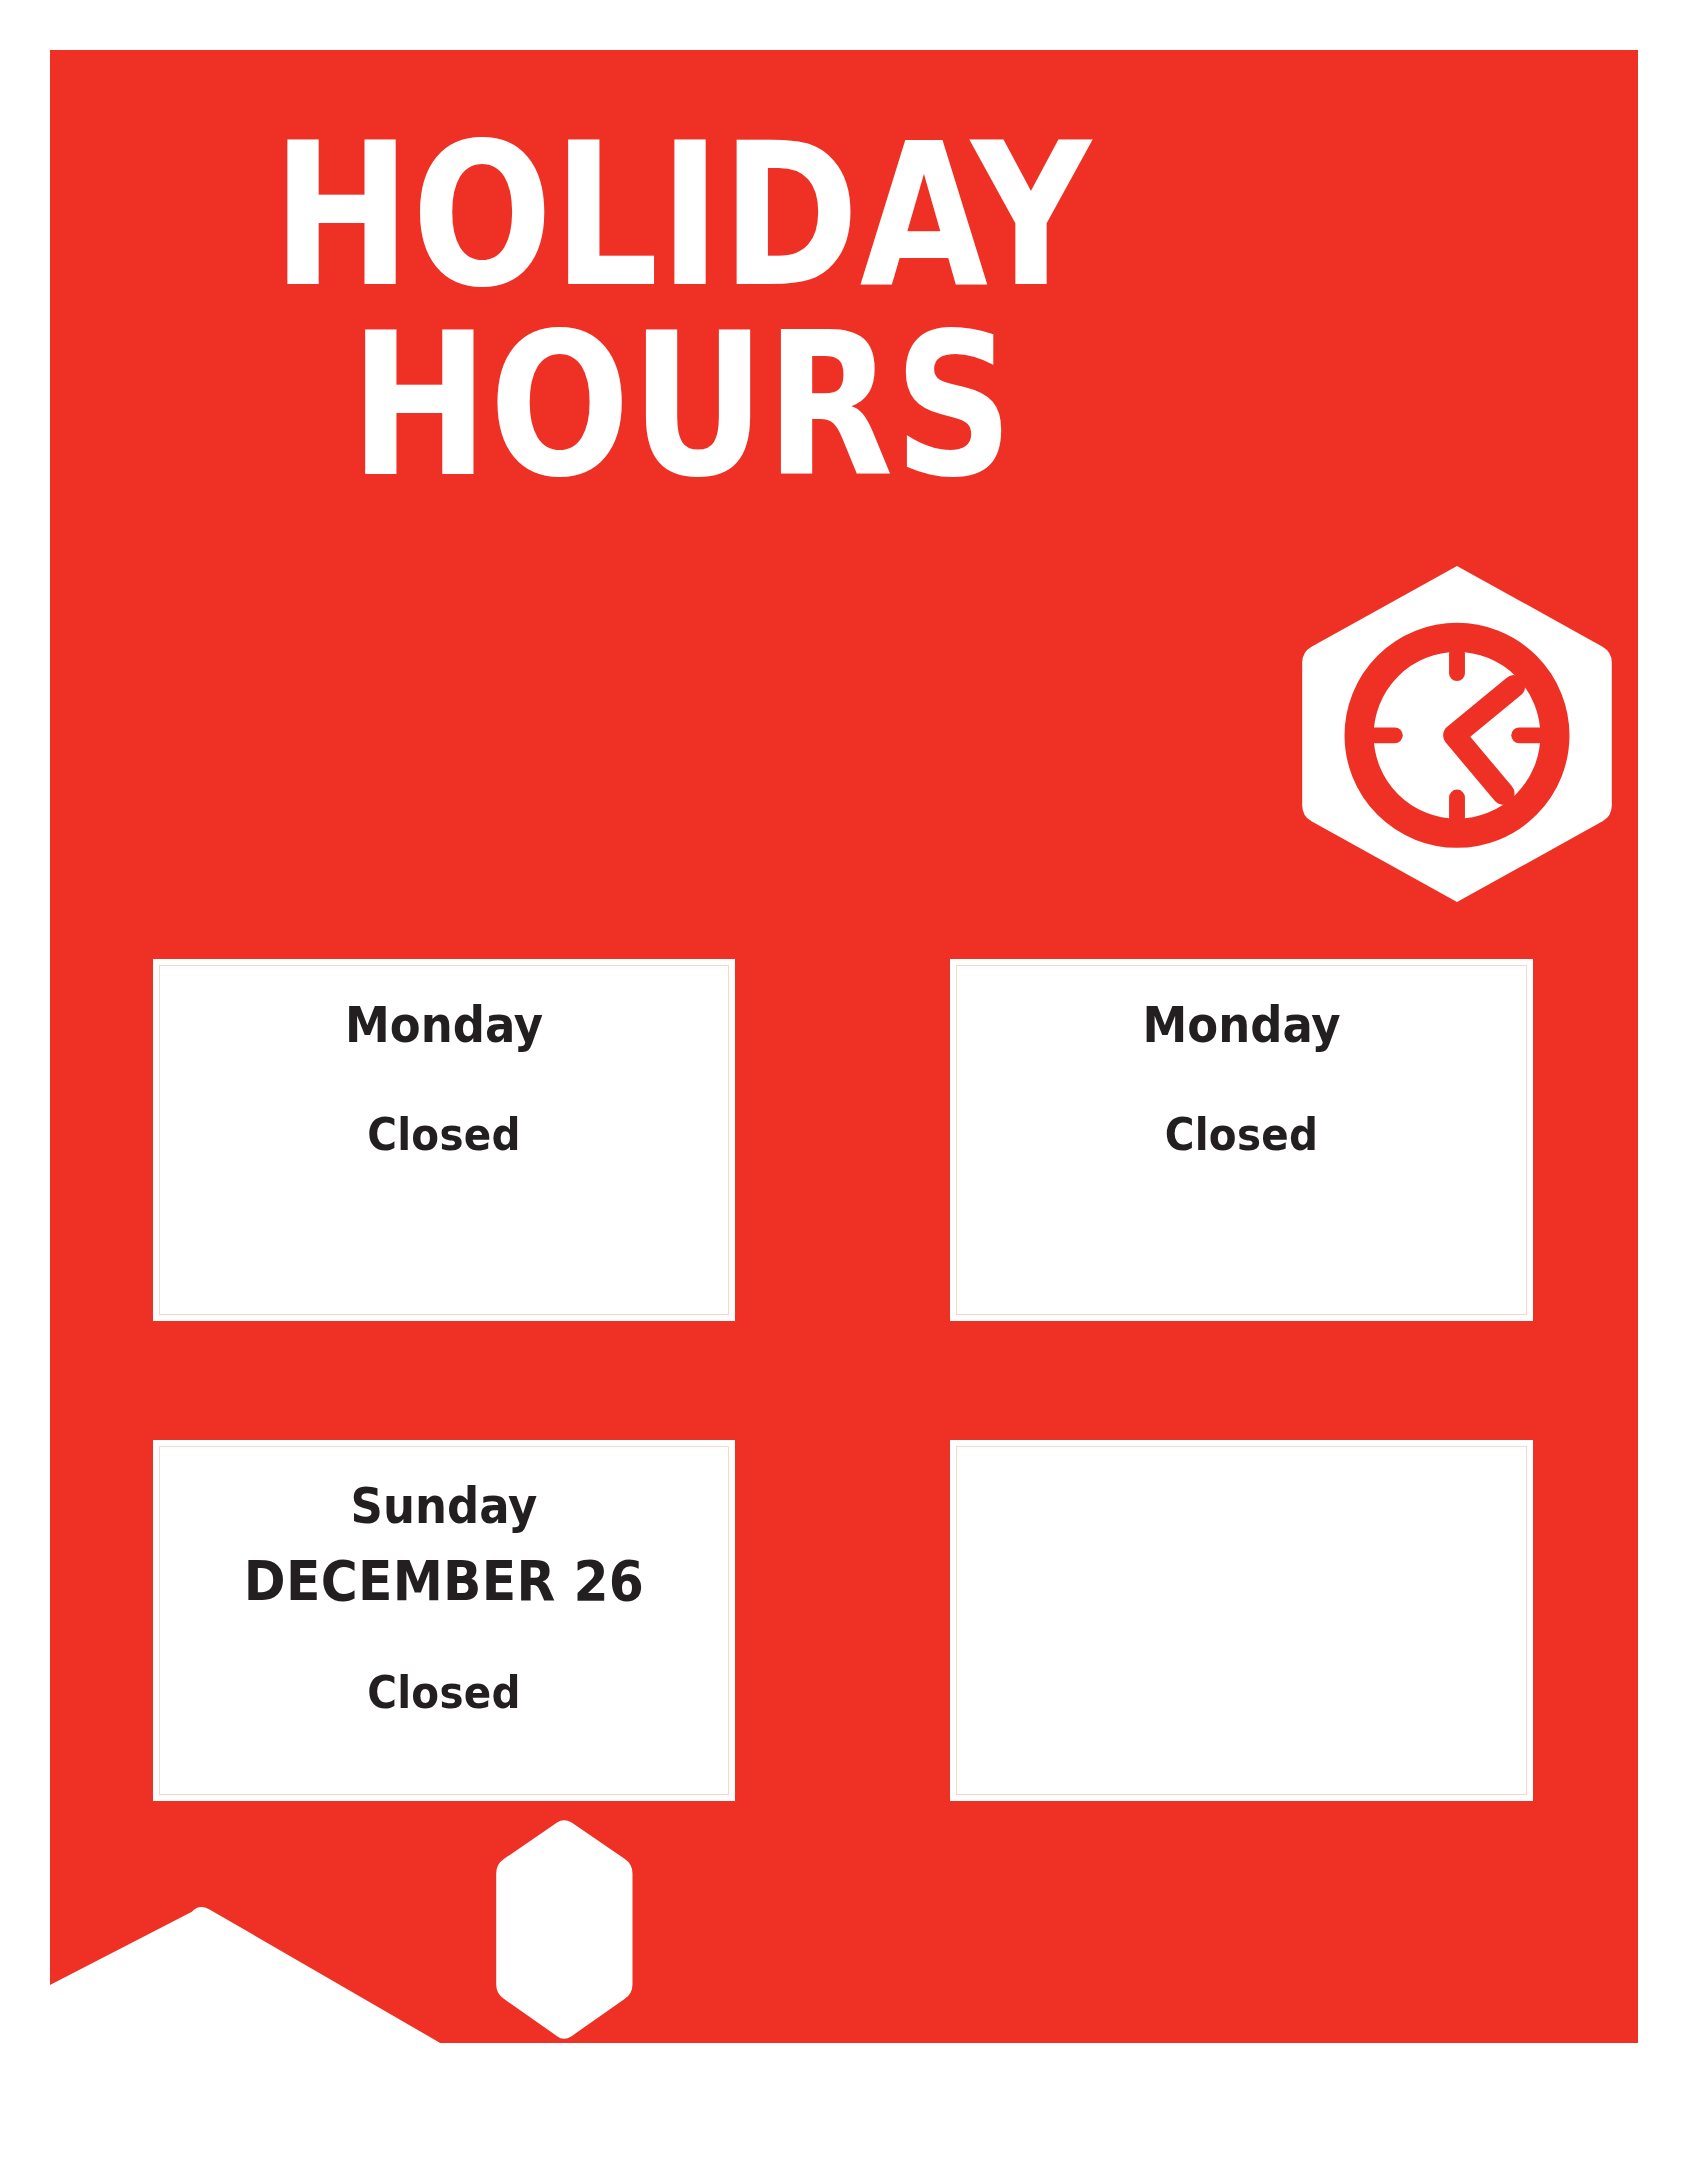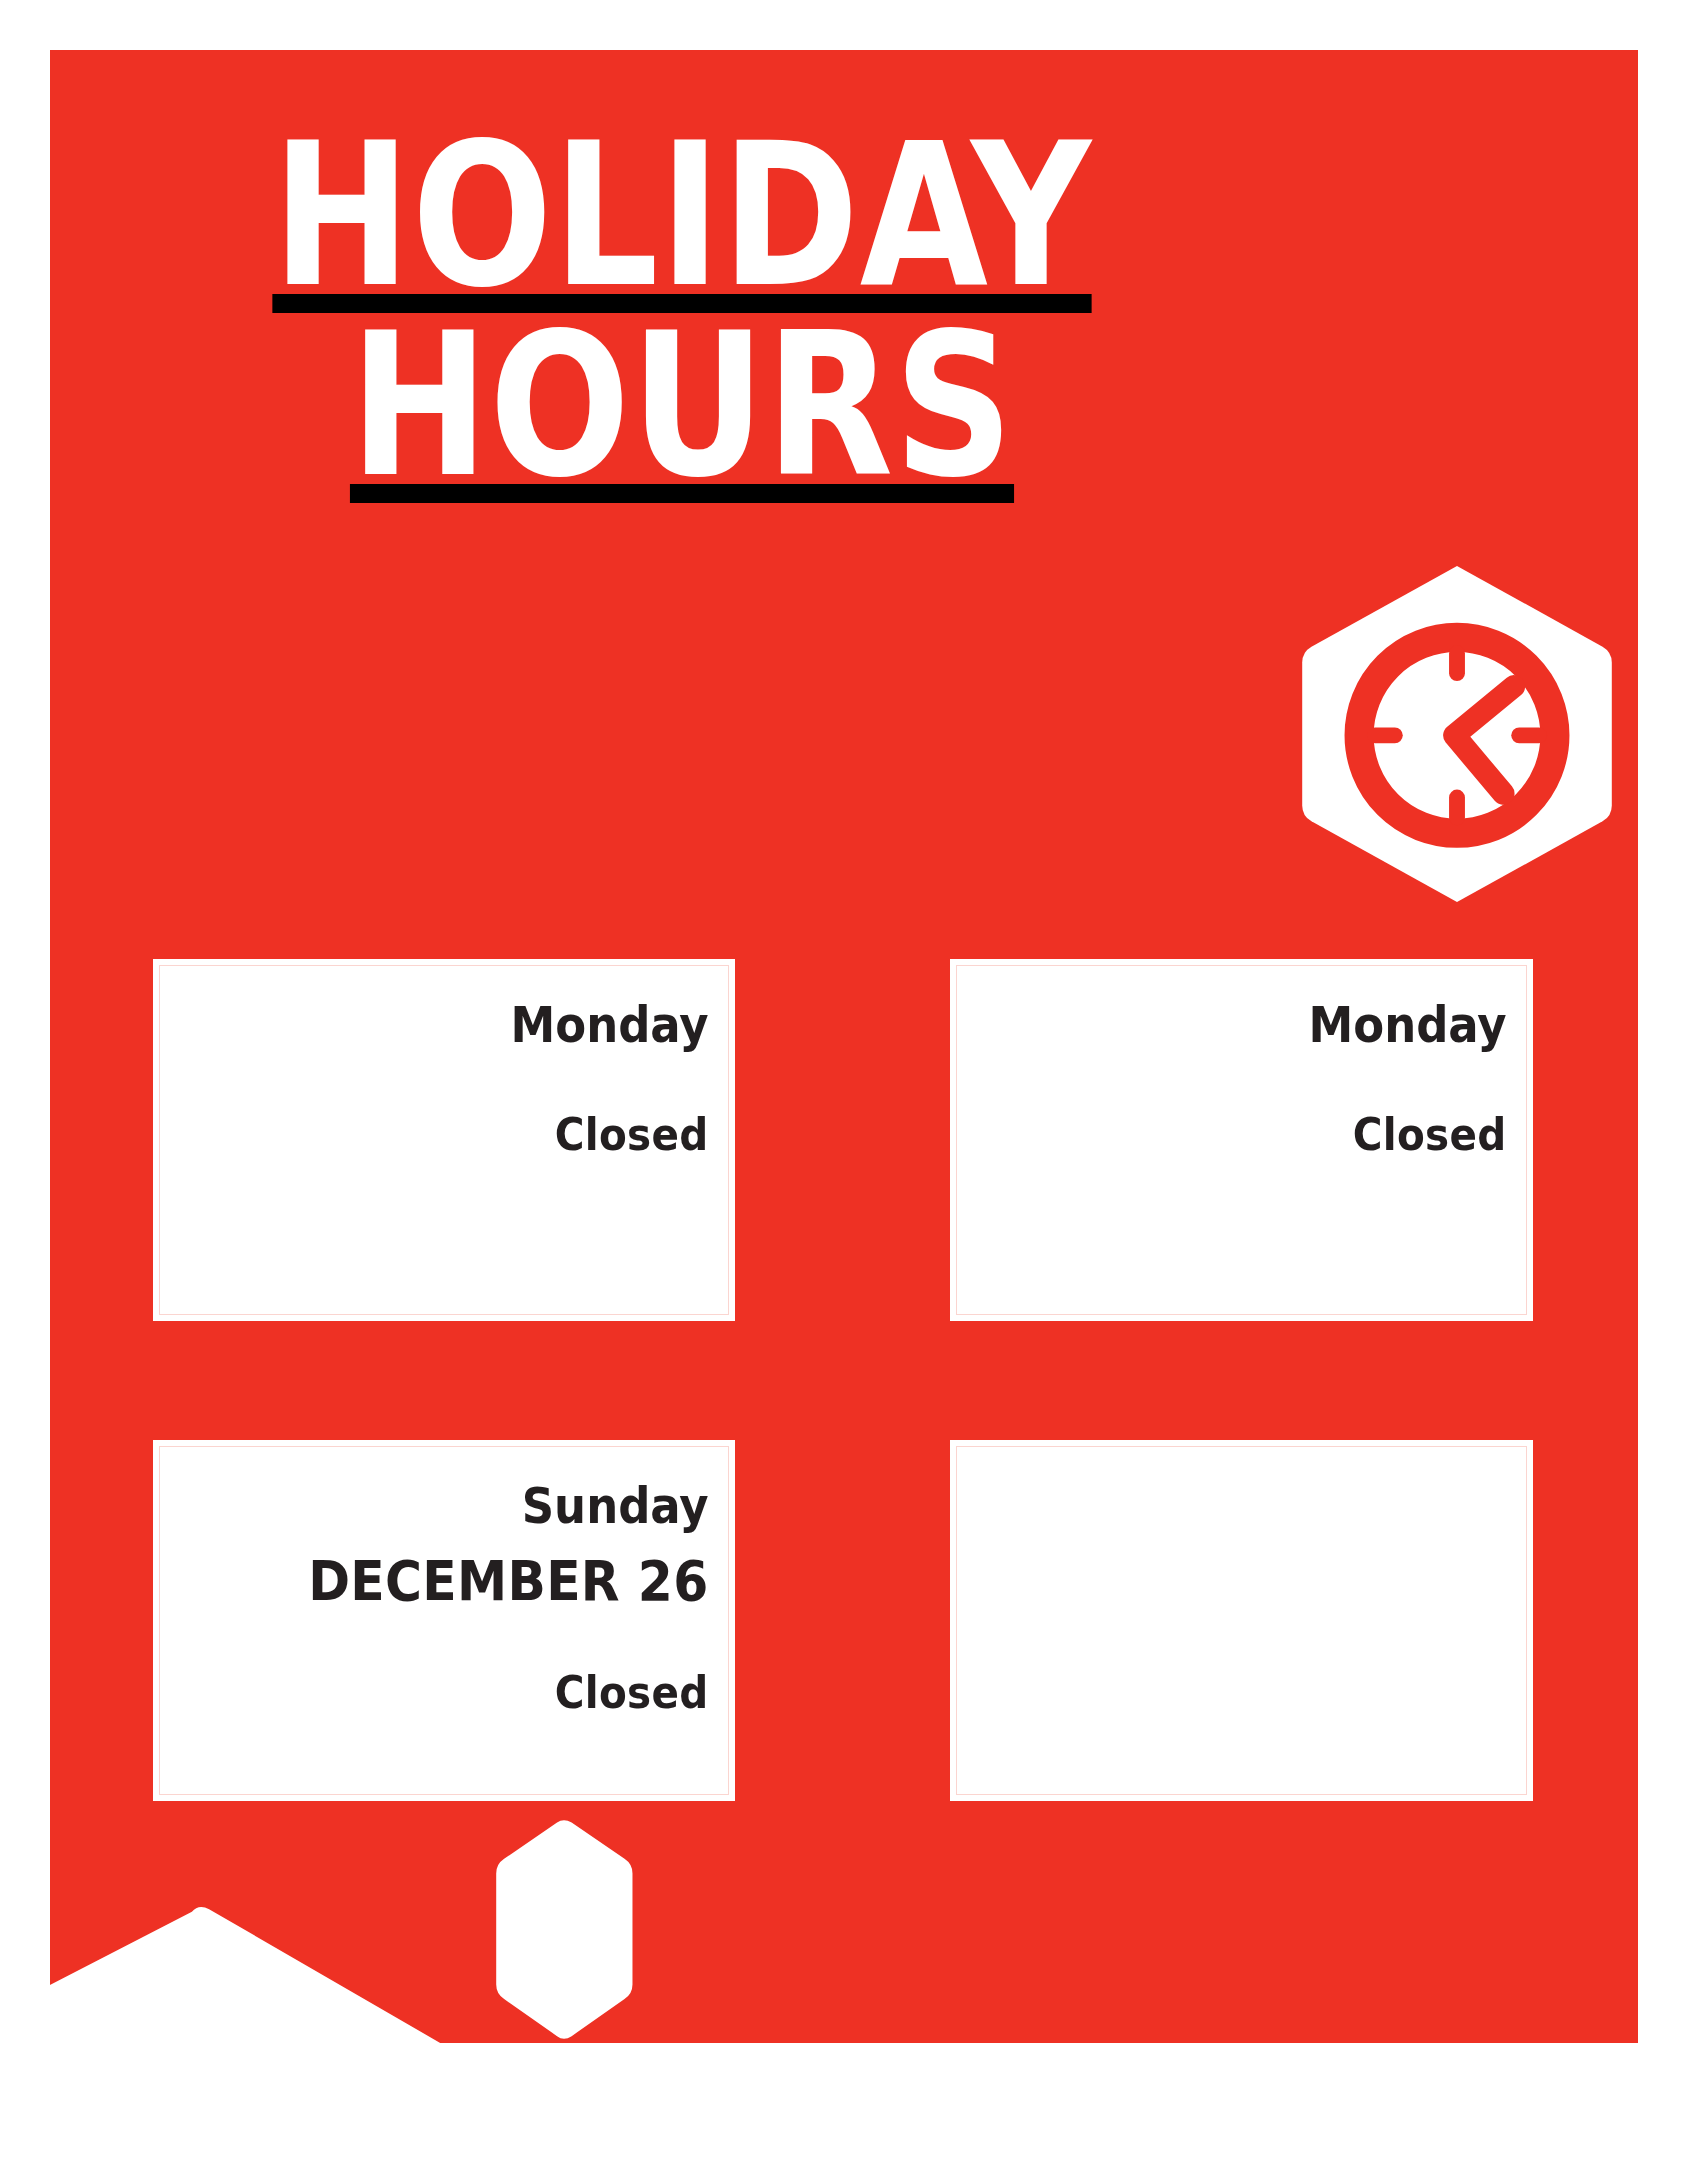--- a/index.html
+++ b/index.html
@@ -34,21 +34,20 @@
     background: #ee3124;
   }
 
   
   .header-block {
     position: absolute;
     left: 50px;
     top: 119px;
     width: 1264px;
     text-align: center;
-    text-decoration: underline;
   }
   .poster-title {
     color: #ffffff;
     font-weight: 700;
     font-size: 198px;
     line-height: 0.98;
     letter-spacing: 0.7px;
     margin: 0;
     padding: 0;
     transform: scaleX(0.93);
@@ -107,21 +106,21 @@
   .card-r1c2 { left: 797px; top: 0px;   width: 583px; height: 362px; }
   .card-r2c1 { left: 0px;    top: 481px; width: 582px; height: 361px; }
   .card-r2c2 { left: 797px; top: 481px; width: 583px; height: 361px; }
 
   .card-body {
     position: relative;
     width: 100%;
     height: 100%;
     box-sizing: border-box;
     padding: 41px 26.5px 0 26.5px;
-    text-align: right;
+    text-align: center;
     color: #231f20;
   }
   .card-day {
     display: block;
     font-weight: 700;
     font-size: 50px;
     line-height: 1.02;
     letter-spacing: 0px;
   }
   .card-date {

